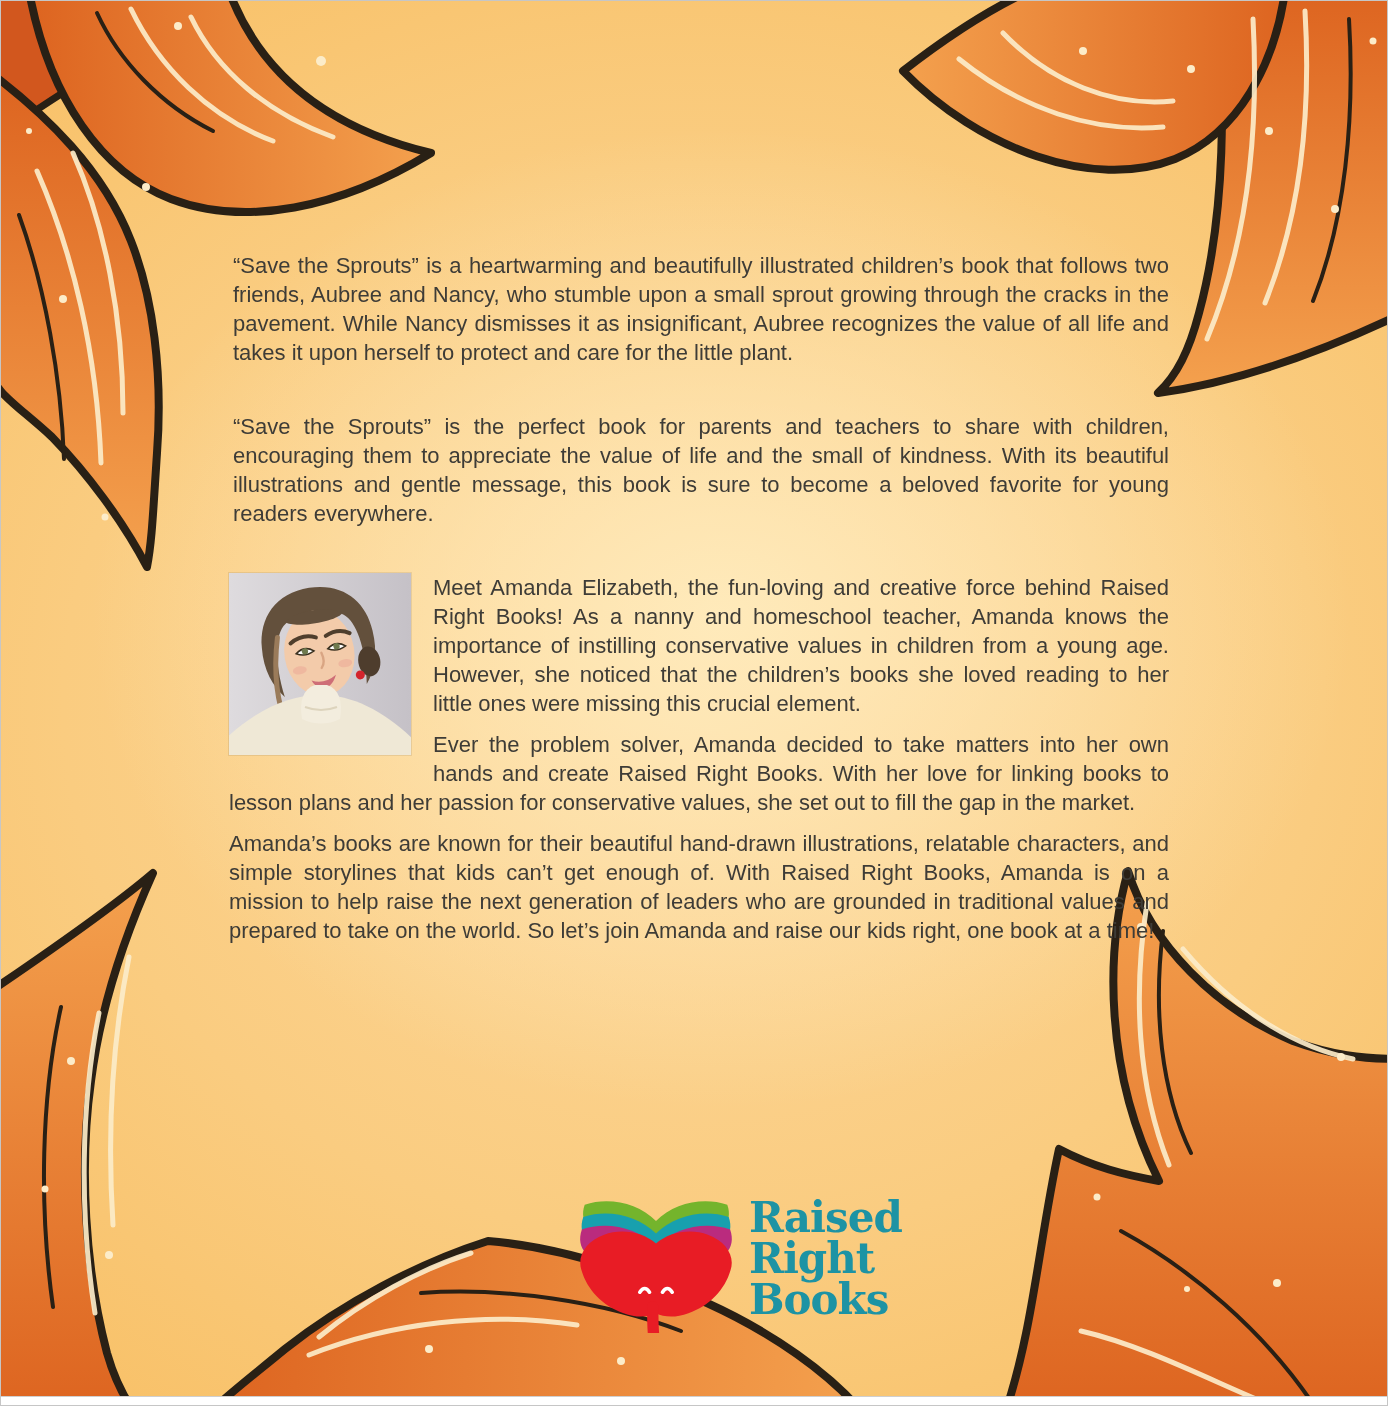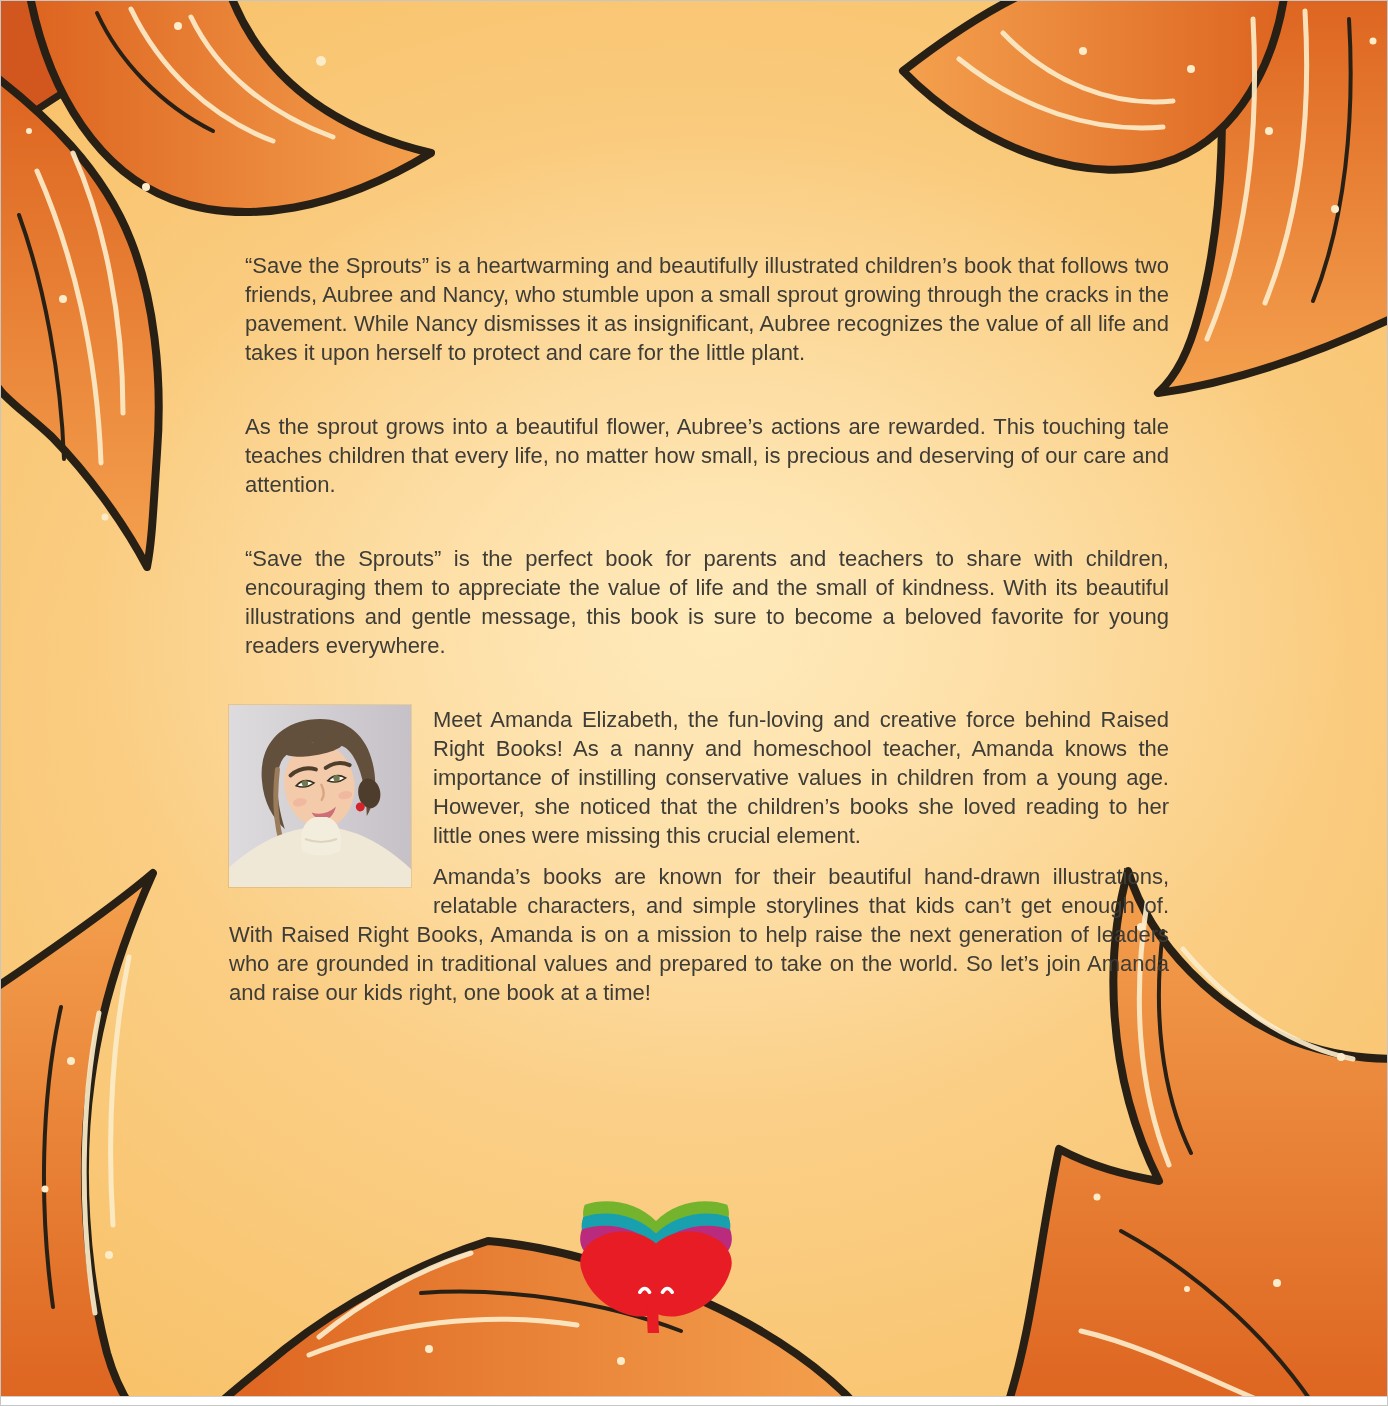--- a/index.html
+++ b/index.html
@@ -13,21 +13,21 @@
       radial-gradient(ellipse 900px 700px at 52% 44%, rgba(255,236,190,.9) 0%, rgba(255,236,190,0) 70%),
       radial-gradient(ellipse 1400px 1200px at 50% 50%, #fdd99f 0%, #facc80 45%, #f8c066 75%, #f6ba58 100%);
     font-family:"Liberation Sans", sans-serif;
   }
   .leaves { position:absolute; left:0; top:0; pointer-events:none; }
   .content {
     position:absolute; left:228px; top:250px; width:940px;
     color:#3e3c37; font-size:22px; line-height:29px;
     text-align:justify;
   }
-  .content p { margin:0 0 45px 16px; }
+  .content p { margin:0 0 45px 4px; }
   .bio { margin-top:24px; }
   .bio p { margin:0 0 12px 0; }
   .photo {
     float:left; width:182px; height:182px; margin:0 22px 16px 0;
     box-shadow:0 0 0 1px rgba(0,0,0,.08);
   }
   .photo svg { display:block; width:100%; height:100%; }
   .logo {
     position:absolute; left:574px; top:1192px;
     display:flex; align-items:flex-start; gap:12px;
@@ -154,21 +154,20 @@
           <circle cx="1276" cy="1282" r="4"></circle>
         <circle cx="1096" cy="1196" r="3.5"></circle>
           <circle cx="1186" cy="1288" r="3"></circle>
       </g>
     </g>
   </svg>
 
   <div class="content">
     <section>
       <p>“Save the Sprouts” is a heartwarming and beautifully illustrated children’s book that follows two friends, Aubree and Nancy, who stumble upon a small sprout growing through the cracks in the pavement. While Nancy dismisses it as insignificant, Aubree recognizes the value of all life and takes it upon herself to protect and care for the little plant.</p>
-      <p>As the sprout grows into a beautiful flower, Aubree’s actions are rewarded. This touching tale teaches children that every life, no matter how small, is precious and deserving of our care and attention.</p>
       <p>“Save the Sprouts” is the perfect book for parents and teachers to share with children, encouraging them to appreciate the value of life and the small of kindness. With its beautiful illustrations and gentle message, this book is sure to become a beloved favorite for young readers everywhere.</p>
     </section>
 
     <section class="bio">
       <div class="photo">
 
         <svg viewBox="0 0 182 182" aria-hidden="true">
           <defs>
             <linearGradient id="wall" x1="0" y1="0" x2="1" y2="0">
               <stop offset="0" stop-color="#dedbde"></stop>
@@ -203,36 +202,42 @@
             </g>
 
             <path d="M 80,118 L 104,118 L 104,142 L 80,142 Z" fill="#edc3a2"></path>
             <path d="M -6,186 L -6,168 C 28,136 60,122 91,122 C 126,122 158,140 188,170 L 188,186 Z" fill="#efe8d6"></path>
             <path d="M 73,146 C 70,128 74,116 86,112 L 98,112 C 110,116 114,128 111,146 C 99,152 85,152 73,146 Z" fill="#f3edde"></path>
             <path d="M 76,134 Q 92,140 108,134" fill="none" stroke="#ddd4bd" stroke-width="2"></path>
           </g>
         </svg>
       </div>
       <p>Meet Amanda Elizabeth, the fun-loving and creative force behind Raised Right Books! As a nanny and homeschool teacher, Amanda knows the importance of instilling conservative values in children from a young age. However, she noticed that the children’s books she loved reading to her little ones were missing this crucial element.</p>
+      <p>Ever the problem solver, Amanda decided to take matters into her own hands and create Raised Right Books. With her love for linking books to lesson plans and her passion for conservative values, she set out to fill the gap in the market.</p>
       <p>Amanda’s books are known for their beautiful hand-drawn illustrations, relatable characters, and simple storylines that kids can’t get enough of. With Raised Right Books, Amanda is on a mission to help raise the next generation of leaders who are grounded in traditional values and prepared to take on the world. So let’s join Amanda and raise our kids right, one book at a time!</p>
     </section>
   </div>
 
   <div class="logo">
     <svg class="logo-mark" viewBox="0 0 200 172" aria-hidden="true">
 
       <g>
         <path d="M 100,34 C 78,12 42,4 12,14 C 8,25 10,36 17,42 C 45,33 78,39 100,54 C 122,39 155,33 183,42 C 190,36 192,25 188,14 C 158,4 122,12 100,34 Z" fill="#74b42c"></path>
         <path d="M 100,34 C 78,12 42,4 12,14 C 8,25 10,36 17,42 C 45,33 78,39 100,54 C 122,39 155,33 183,42 C 190,36 192,25 188,14 C 158,4 122,12 100,34 Z" fill="#18a0ae" transform="translate(-2,15) scale(1.02)"></path>
         <path d="M 100,34 C 78,12 42,4 12,14 C 8,25 10,36 17,42 C 45,33 78,39 100,54 C 122,39 155,33 183,42 C 190,36 192,25 188,14 C 158,4 122,12 100,34 Z" fill="#ba2b7e" transform="translate(-4,30) scale(1.04)"></path>
       </g>
 
       <g>
         <path d="M 100,62 C 84,47 56,43 36,51 C 14,59 2,77 8,95 C 15,119 34,139 60,148 C 76,154 90,153 100,148 C 110,153 124,154 140,148 C 166,139 185,119 192,95 C 198,77 186,59 164,51 C 144,43 116,47 100,62 Z" fill="#e81c25"></path>
         <path d="M 96,140 C 96,166 96,186 104,197 C 112,207 127,207 131,196 C 134,188 127,180 120,184" fill="none" stroke="#e81c25" stroke-width="14" stroke-linecap="round"></path>
         <path d="M 80,122 Q 86,113 92,122" fill="none" stroke="#ffffff" stroke-width="4.5" stroke-linecap="round"></path>
         <path d="M 108,122 Q 114,113 120,122" fill="none" stroke="#ffffff" stroke-width="4.5" stroke-linecap="round"></path>
       </g>
     </svg>
+    <div class="logo-text">
+      <div>Raised</div>
+      <div>Right</div>
+      <div>Books</div>
+    </div>
   </div>
 
   <div class="bottom-strip"></div>
 </div>
 
 </body></html>

